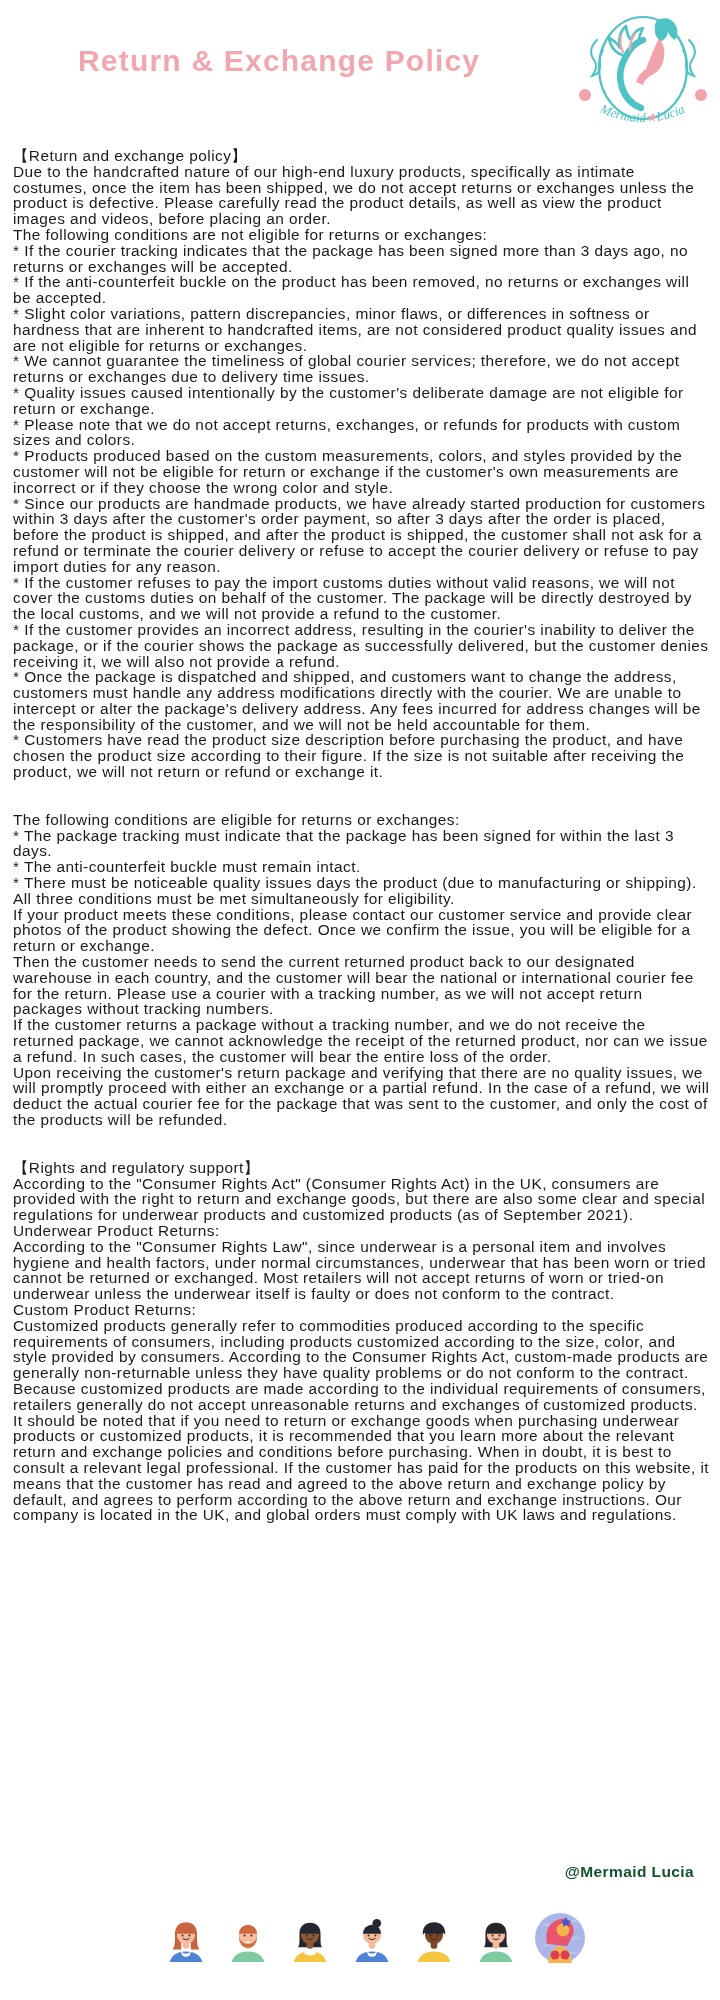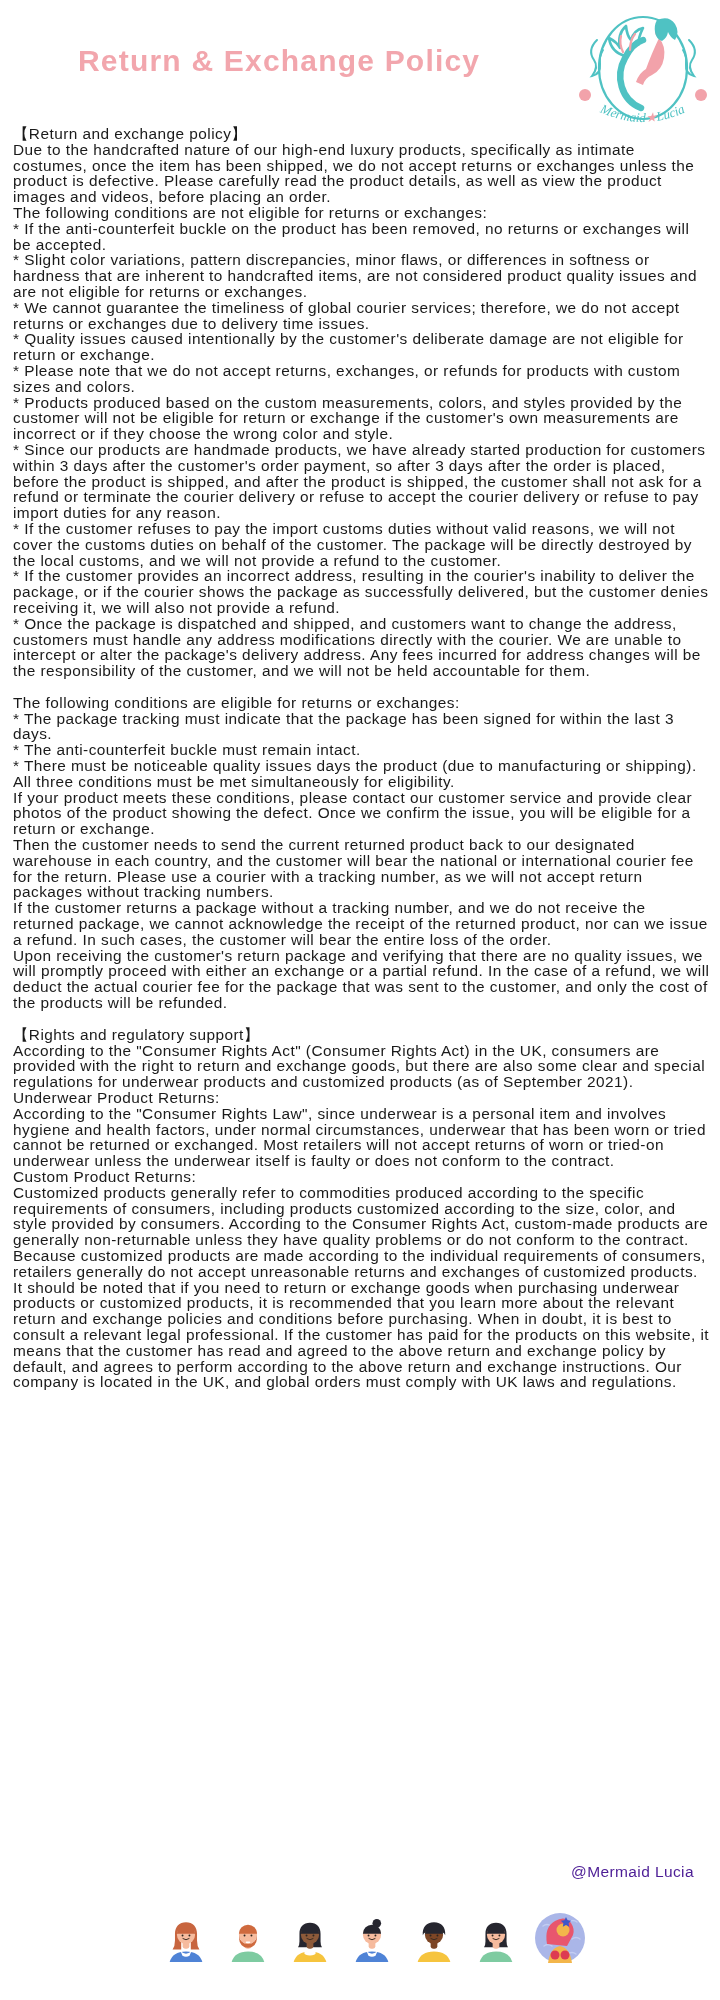--- a/index.html
+++ b/index.html
@@ -7,29 +7,29 @@
     position:relative;width:716px;height:2000px;background:#ffffff;overflow:hidden;
     font-family:"Liberation Sans","DejaVu Sans",sans-serif;color:#1a1a1a;
   }
   .title{
     position:absolute;left:78px;top:44px;margin:0;
     font-size:30px;font-weight:bold;letter-spacing:1.2px;
     color:var(--pink);white-space:nowrap;
   }
   .logo{position:absolute;left:572px;top:8px;width:142px;height:128px;}
   .body{
-    position:absolute;left:13px;top:126px;width:698px;
+    position:absolute;left:13px;top:148px;width:698px;
     font-size:15.4px;line-height:15.8px;letter-spacing:0.45px;
   }
   .body p{margin:0;}
   .body p.gap1{}
-  .body p.gap2{margin-top:16px;}
+  .body p.gap2{margin-top:32px;}
   .handle{
     position:absolute;top:1863px;right:22px;
-    font-size:15.5px;font-weight:normal;letter-spacing:0.4px;color:#4c1d95;
+    font-size:15.5px;font-weight:bold;letter-spacing:0.4px;color:#14532d;
   }
   .avatars{
     position:absolute;top:1913px;left:374px;transform:translateX(-50%);
     display:flex;align-items:flex-end;gap:16px;height:50px;
   }
   .avatars svg{display:block;}
 </style>
 </head>
 <body>
 
@@ -54,30 +54,32 @@
       <text font-size="13" font-style="italic" font-family="'Liberation Serif','DejaVu Serif',serif" fill="var(--teal)">
         <textPath href="#logo-caption-arc" startOffset="4"><tspan>Mermaid</tspan><tspan fill="var(--logo-pink)">★</tspan><tspan>Lucia</tspan></textPath>
       </text>
     </svg>
   </div>
 
   <div class="body">
     <p>【Return and exchange policy】</p>
     <p>Due to the handcrafted nature of our high-end luxury products, specifically as intimate costumes, once the item has been shipped, we do not accept returns or exchanges unless the product is defective. Please carefully read the product details, as well as view the product images and videos, before placing an order.</p>
     <p>The following conditions are not eligible for returns or exchanges:</p>
+    <p>* If the courier tracking indicates that the package has been signed more than 3 days ago, no returns or exchanges will be accepted.</p>
     <p>* If the anti-counterfeit buckle on the product has been removed, no returns or exchanges will be accepted.</p>
     <p>* Slight color variations, pattern discrepancies, minor flaws, or differences in softness or hardness that are inherent to handcrafted items, are not considered product quality issues and are not eligible for returns or exchanges.</p>
     <p>* We cannot guarantee the timeliness of global courier services; therefore, we do not accept returns or exchanges due to delivery time issues.</p>
     <p>* Quality issues caused intentionally by the customer's deliberate damage are not eligible for return or exchange.</p>
     <p>* Please note that we do not accept returns, exchanges, or refunds for products with custom sizes and colors.</p>
     <p>* Products produced based on the custom measurements, colors, and styles provided by the customer will not be eligible for return or exchange if the customer's own measurements are incorrect or if they choose the wrong color and style.</p>
     <p>* Since our products are handmade products, we have already started production for customers within 3 days after the customer's order payment, so after 3 days after the order is placed, before the product is shipped, and after the product is shipped, the customer shall not ask for a refund or terminate the courier delivery or refuse to accept the courier delivery or refuse to pay import duties for any reason.</p>
     <p>* If the customer refuses to pay the import customs duties without valid reasons, we will not cover the customs duties on behalf of the customer. The package will be directly destroyed by the local customs, and we will not provide a refund to the customer.</p>
     <p>* If the customer provides an incorrect address, resulting in the courier's inability to deliver the package, or if the courier shows the package as successfully delivered, but the customer denies receiving it, we will also not provide a refund.</p>
     <p>* Once the package is dispatched and shipped, and customers want to change the address, customers must handle any address modifications directly with the courier. We are unable to intercept or alter the package's delivery address. Any fees incurred for address changes will be the responsibility of the customer, and we will not be held accountable for them.</p>
+    <p>* Customers have read the product size description before purchasing the product, and have chosen the product size according to their figure. If the size is not suitable after receiving the product, we will not return or refund or exchange it.</p>
 
     <p class="gap2">The following conditions are eligible for returns or exchanges:</p>
     <p>* The package tracking must indicate that the package has been signed for within the last 3 days.</p>
     <p>* The anti-counterfeit buckle must remain intact.</p>
     <p>* There must be noticeable quality issues days the product (due to manufacturing or shipping).</p>
     <p>All three conditions must be met simultaneously for eligibility.</p>
 
     <p class="gap1">If your product meets these conditions, please contact our customer service and provide clear photos of the product showing the defect. Once we confirm the issue, you will be eligible for a return or exchange.</p>
     <p class="gap1">Then the customer needs to send the current returned product back to our designated warehouse in each country, and the customer will bear the national or international courier fee for the return. Please use a courier with a tracking number, as we will not accept return packages without tracking numbers.</p>
     <p class="gap1">If the customer returns a package without a tracking number, and we do not receive the returned package, we cannot acknowledge the receipt of the returned product, nor can we issue a refund. In such cases, the customer will bear the entire loss of the order.</p>

